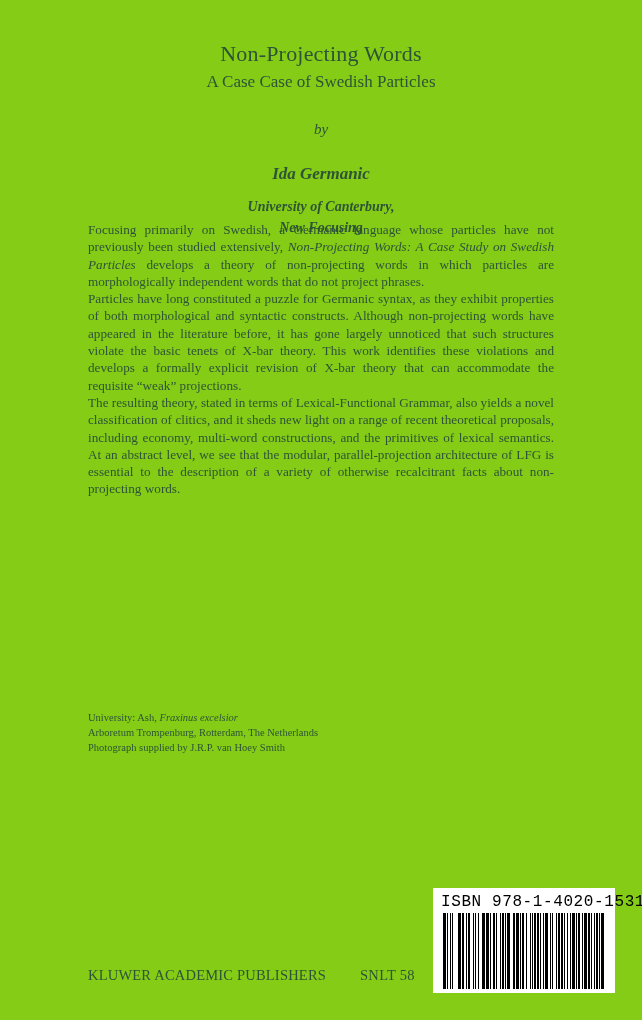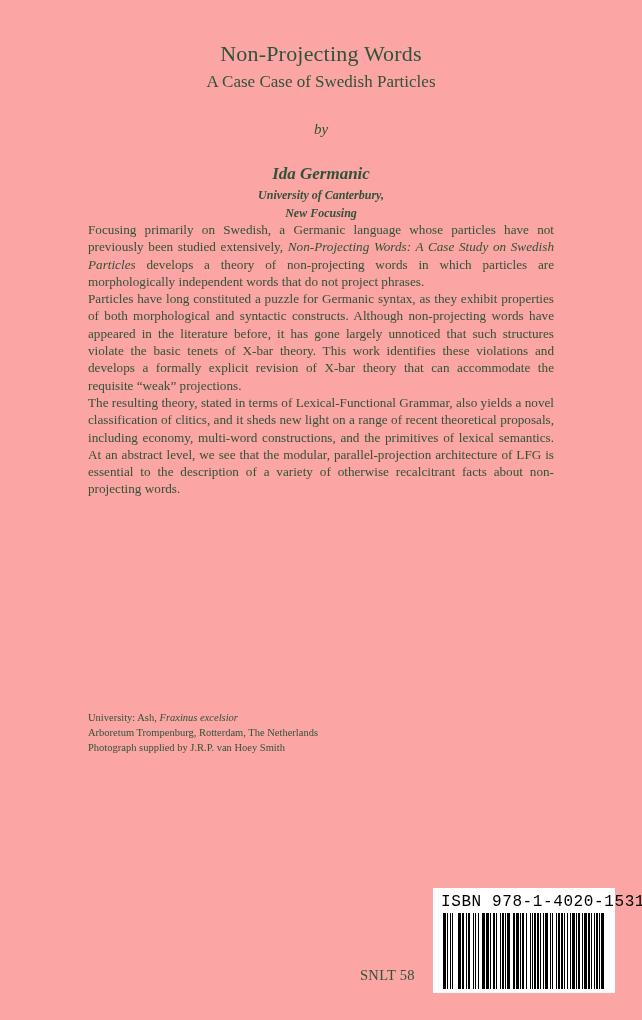--- a/index.html
+++ b/index.html
@@ -12,21 +12,21 @@
     background: #f8e3c6;
     font-family: "Liberation Serif", "DejaVu Serif", serif;
     color: #2e5336;
     overflow: hidden;
     position: relative;
   }
 
   .cover {
     position: absolute;
     inset: 0;
-    background: #fca5a5;
+    background: #84cc16;
   }
 
   
   .title-block {
     position: absolute;
     top: 40px;
     left: 0;
     right: 0;
     text-align: center;
   }
@@ -54,23 +54,23 @@
   .author-name {
     font-style: italic;
     font-weight: bold;
     font-size: 17px;
     margin-top: 26px;
     color: #2e5336;
   }
   .author-affil {
     font-style: italic;
     font-weight: bold;
-    font-size: 12px;
+    font-size: 14px;
     line-height: 1.5;
-    margin-top: 2px;
+    margin-top: 12px;
     color: #2e5336;
   }
 
   
   .blurb {
     position: absolute;
     top: 221px;
     left: 88px;
     width: 466px;
     text-align: justify;
@@ -300,15 +300,16 @@
         <span style="flex: 1 0 0%; background: rgb(255, 255, 255);"></span>
         <span style="flex: 2 0 0%; background: rgb(0, 0, 0);"></span>
         <span style="flex: 1 0 0%; background: rgb(255, 255, 255);"></span>
         <span style="flex: 1 0 0%; background: rgb(0, 0, 0);"></span>
         <span style="flex: 1 0 0%; background: rgb(255, 255, 255);"></span>
         <span style="flex: 3 0 0%; background: rgb(0, 0, 0);"></span>
         <span style="flex: 1 0 0%; background: rgb(255, 255, 255);"></span>
       </div>
   </div>
 
+  <div class="publisher">KLUWER ACADEMIC PUBLISHERS</div>
   <div class="series-code">SNLT 58</div>
 
 </div>
 
 </body></html>

